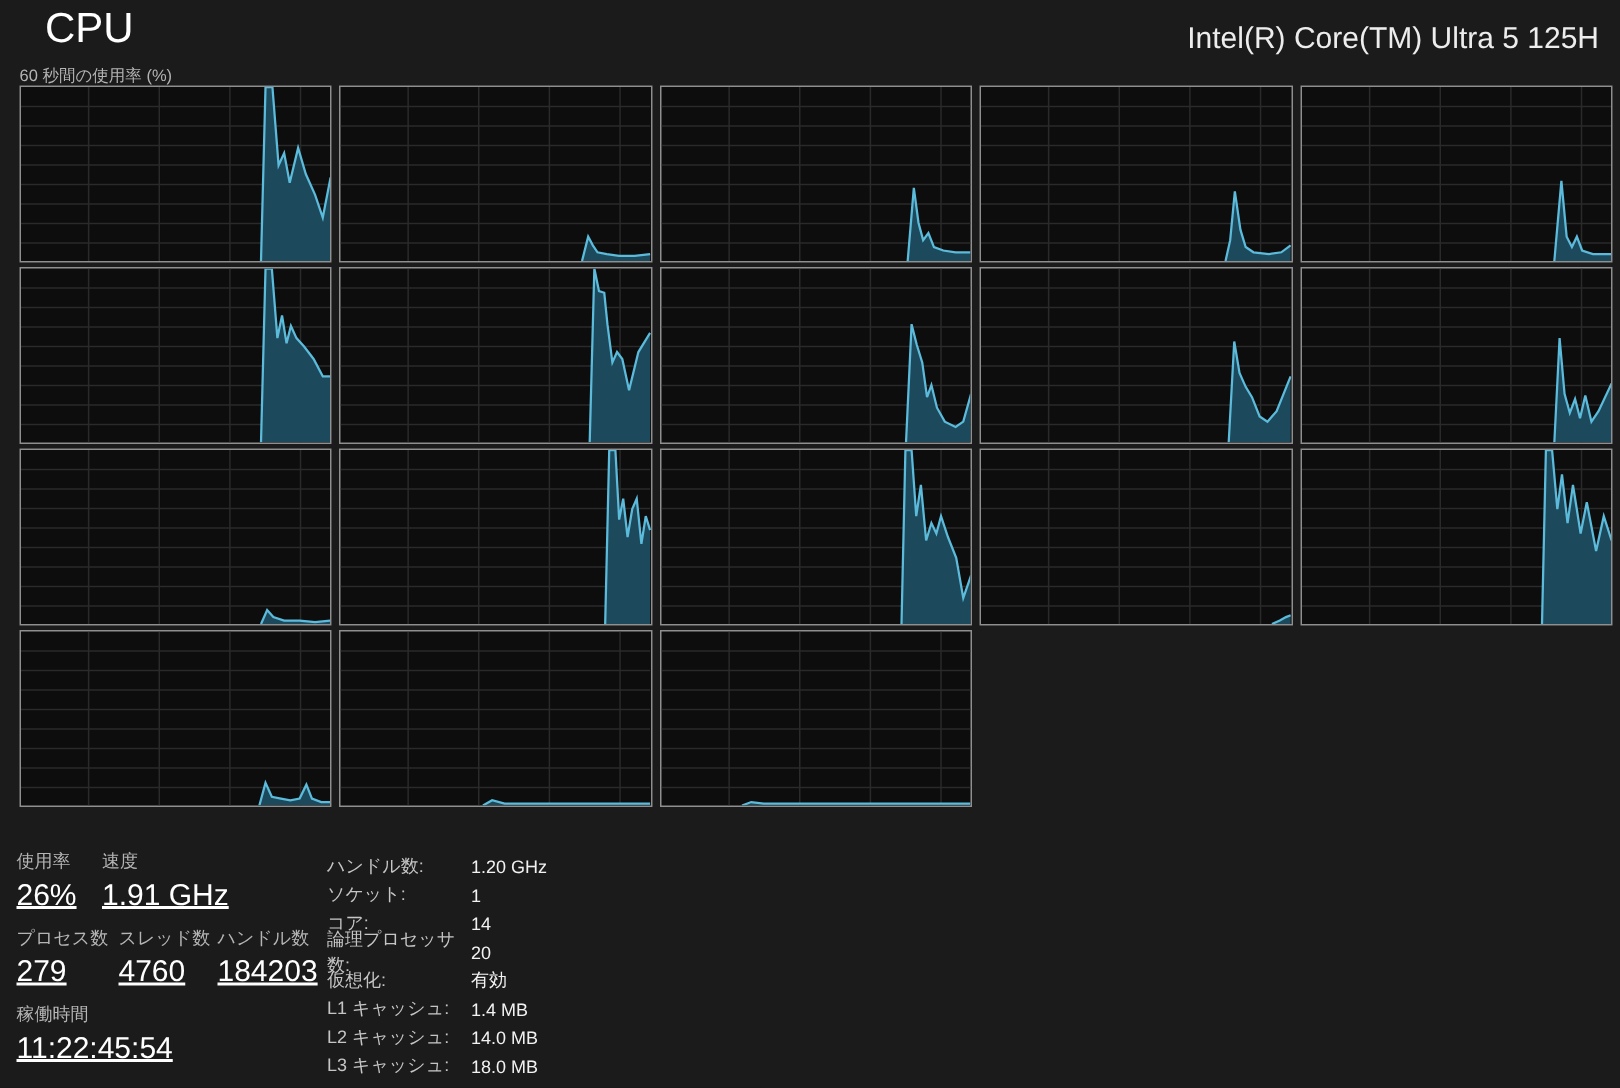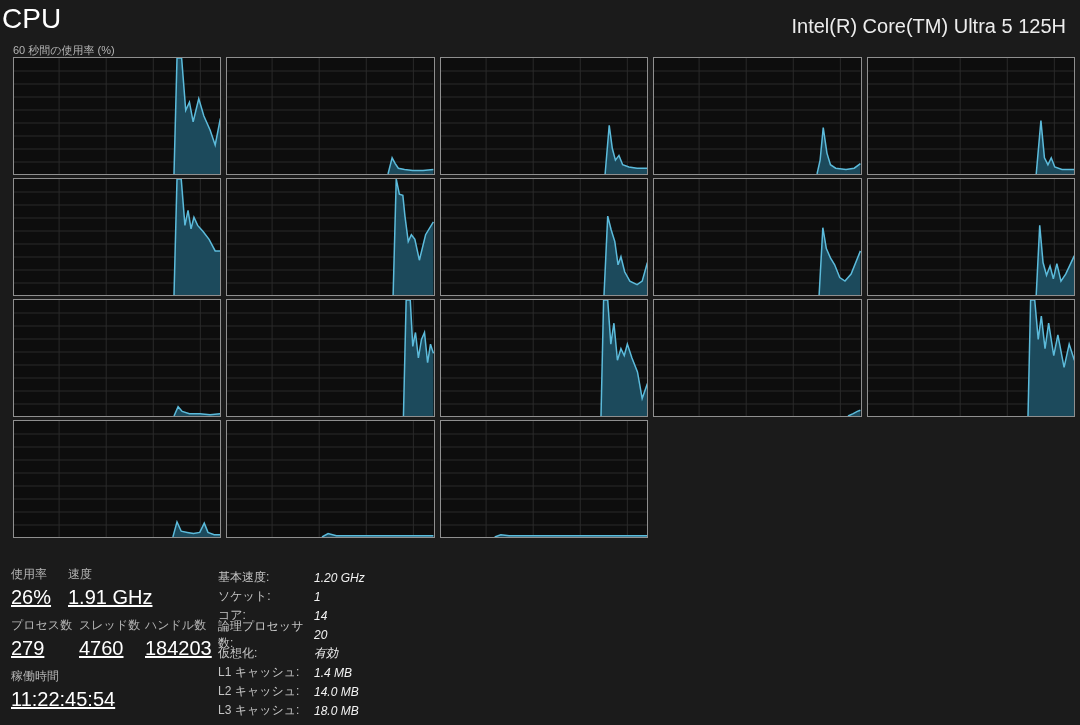--- a/index.html
+++ b/index.html
@@ -1,34 +1,34 @@
 <!DOCTYPE html>
 <html><head>
 <meta charset="utf-8">
 <style>
   html,body{margin:0;padding:0;background:#1b1b1b;}
   .page{position:relative;width:1080px;height:725px;background:#1b1b1b;overflow:hidden;
         font-family:"Liberation Sans", sans-serif;color:#eee;}
-  .title{position:absolute;left:2px;top:3px;font-size:28px;font-weight:300;color:#fff;}
+  .title{position:absolute;left:30px;top:3px;font-size:28px;font-weight:300;color:#fff;}
   .proc-name{position:absolute;right:14px;top:15px;font-size:20px;font-weight:400;color:#ededed;}
   .scale-label{position:absolute;left:13px;top:43px;font-size:11px;color:#b4b4b4;}
   .max-label{position:absolute;right:7px;top:41px;font-size:11px;color:#b4b4b4;margin-top:29px;}
   .core-grid{position:absolute;left:13px;top:57px;width:1062px;
              display:grid;grid-template-columns:repeat(5,1fr);column-gap:5px;row-gap:3px;}
   .cell{height:118px;background:#0d0d0d;border:1px solid #8f8f8f;box-sizing:border-box;overflow:hidden;}
   .cell svg{display:block;width:100%;height:100%;}
   .stats{position:absolute;left:11px;top:566px;}
   .stats-row{display:flex;margin-bottom:9px;}
   .stat .sl{font-size:12px;color:#b5b5b5;margin-bottom:3px;}
   .stat .sv{font-size:20px;color:#ffffff;line-height:22px;text-decoration:underline;}
   .w56{width:57px;} .w68{width:68px;} .w66{width:66px;}
   .details{position:absolute;left:218px;top:568px;}
   .detail-row{display:flex;height:19px;align-items:center;}
   .dl{width:96px;flex-shrink:0;font-size:12px;color:#c5c5c5;}
-  .dv{font-size:12px;color:#f2f2f2;font-style:italic;}
+  .dv{font-size:12px;color:#f2f2f2;}
 </style>
 </head>
 <body>
 
 <div class="page">
 
   <div class="title">CPU</div>
   <div class="proc-name">Intel(R) Core(TM) Ultra 5 125H</div>
 
   <div class="scale-label">60 秒間の使用率 (%)</div>
@@ -191,21 +191,21 @@
     <div class="stats-row">
       <div class="stat">
         <div class="sl">稼働時間</div>
         <div class="sv">11:22:45:54</div>
       </div>
     </div>
   </div>
 
   <div class="details">
     <div class="detail-row">
-        <span class="dl">基本速度:</span>
+        <span class="dl">ハンドル数:</span>
         <span class="dv">1.20 GHz</span>
       </div>
     <div class="detail-row">
         <span class="dl">ソケット:</span>
         <span class="dv">1</span>
       </div>
     <div class="detail-row">
         <span class="dl">コア:</span>
         <span class="dv">14</span>
       </div>

